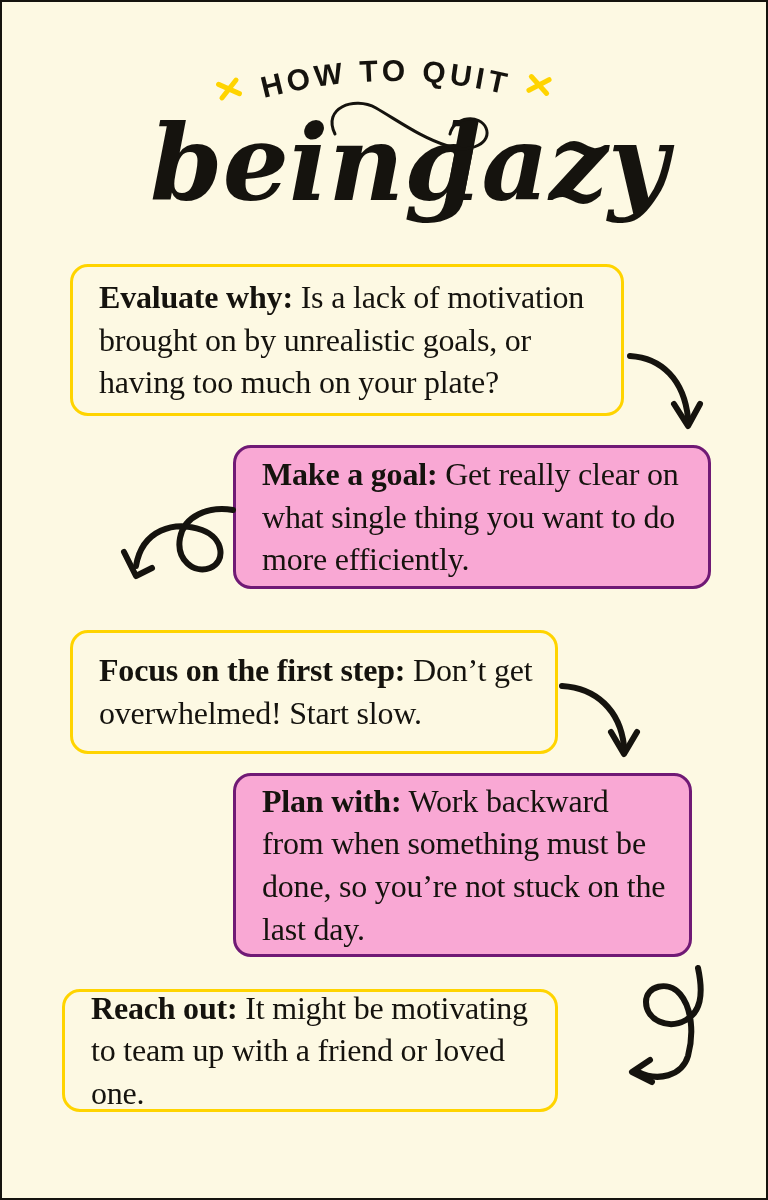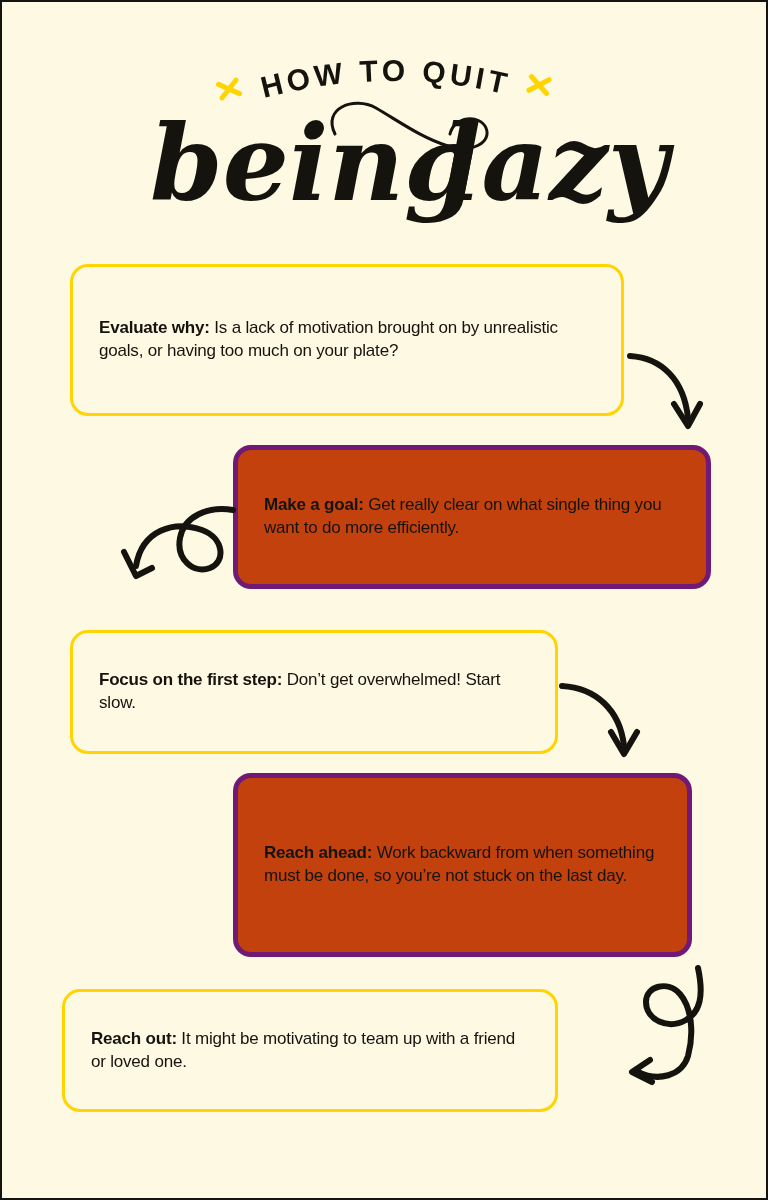--- a/index.html
+++ b/index.html
@@ -76,26 +76,26 @@
     box-sizing: border-box;
     border-radius: 18px;
     display: flex;
     align-items: center;
   }
   .card.outlined {
     border: 3px solid #FFD400;
     background: transparent;
   }
   .card.filled {
-    background: #c2410c;
-    border: 5px solid #701a75;
+    background: #f9a8d4;
+    border: 3px solid #701a75;
   }
   .card-text {
-    font-family: Liberation Sans, sans-serif;
-    font-size: 17px;
+    font-family: Liberation Serif, serif;
+    font-size: 32px;
     line-height: 1.33;
     color: #15130e;
     letter-spacing: -0.2px;
     padding: 0 22px 0 26px;
     margin: 0;
   }
   .card-text b {
     font-weight: bold;
   }
 
@@ -168,21 +168,21 @@
 
   <div class="card filled" id="card2">
     <p class="card-text"><b>Make a goal:</b><span> Get really clear on what single thing you want to do more efficiently.</span></p>
   </div>
 
   <div class="card outlined" id="card3">
     <p class="card-text"><b>Focus on the first step:</b><span> Don’t get overwhelmed! Start slow.</span></p>
   </div>
 
   <div class="card filled" id="card4">
-    <p class="card-text"><b>Reach ahead:</b><span> Work backward from when something must be done, so you’re not stuck on the last day.</span></p>
+    <p class="card-text"><b>Plan with:</b><span> Work backward from when something must be done, so you’re not stuck on the last day.</span></p>
   </div>
 
   <div class="card outlined" id="card5">
     <p class="card-text"><b>Reach out:</b><span> It might be motivating to team up with a friend or loved one.</span></p>
   </div>
 
   <div class="arrow" id="arrow1">
     <svg width="95" height="100" viewBox="0 0 95 100" xmlns="http://www.w3.org/2000/svg">
       <path d="M 8 14 C 40 16 62 38 66 76" stroke-width="6"></path>
       <polyline points="52,62 66,84 78,62" stroke-width="6"></polyline>

